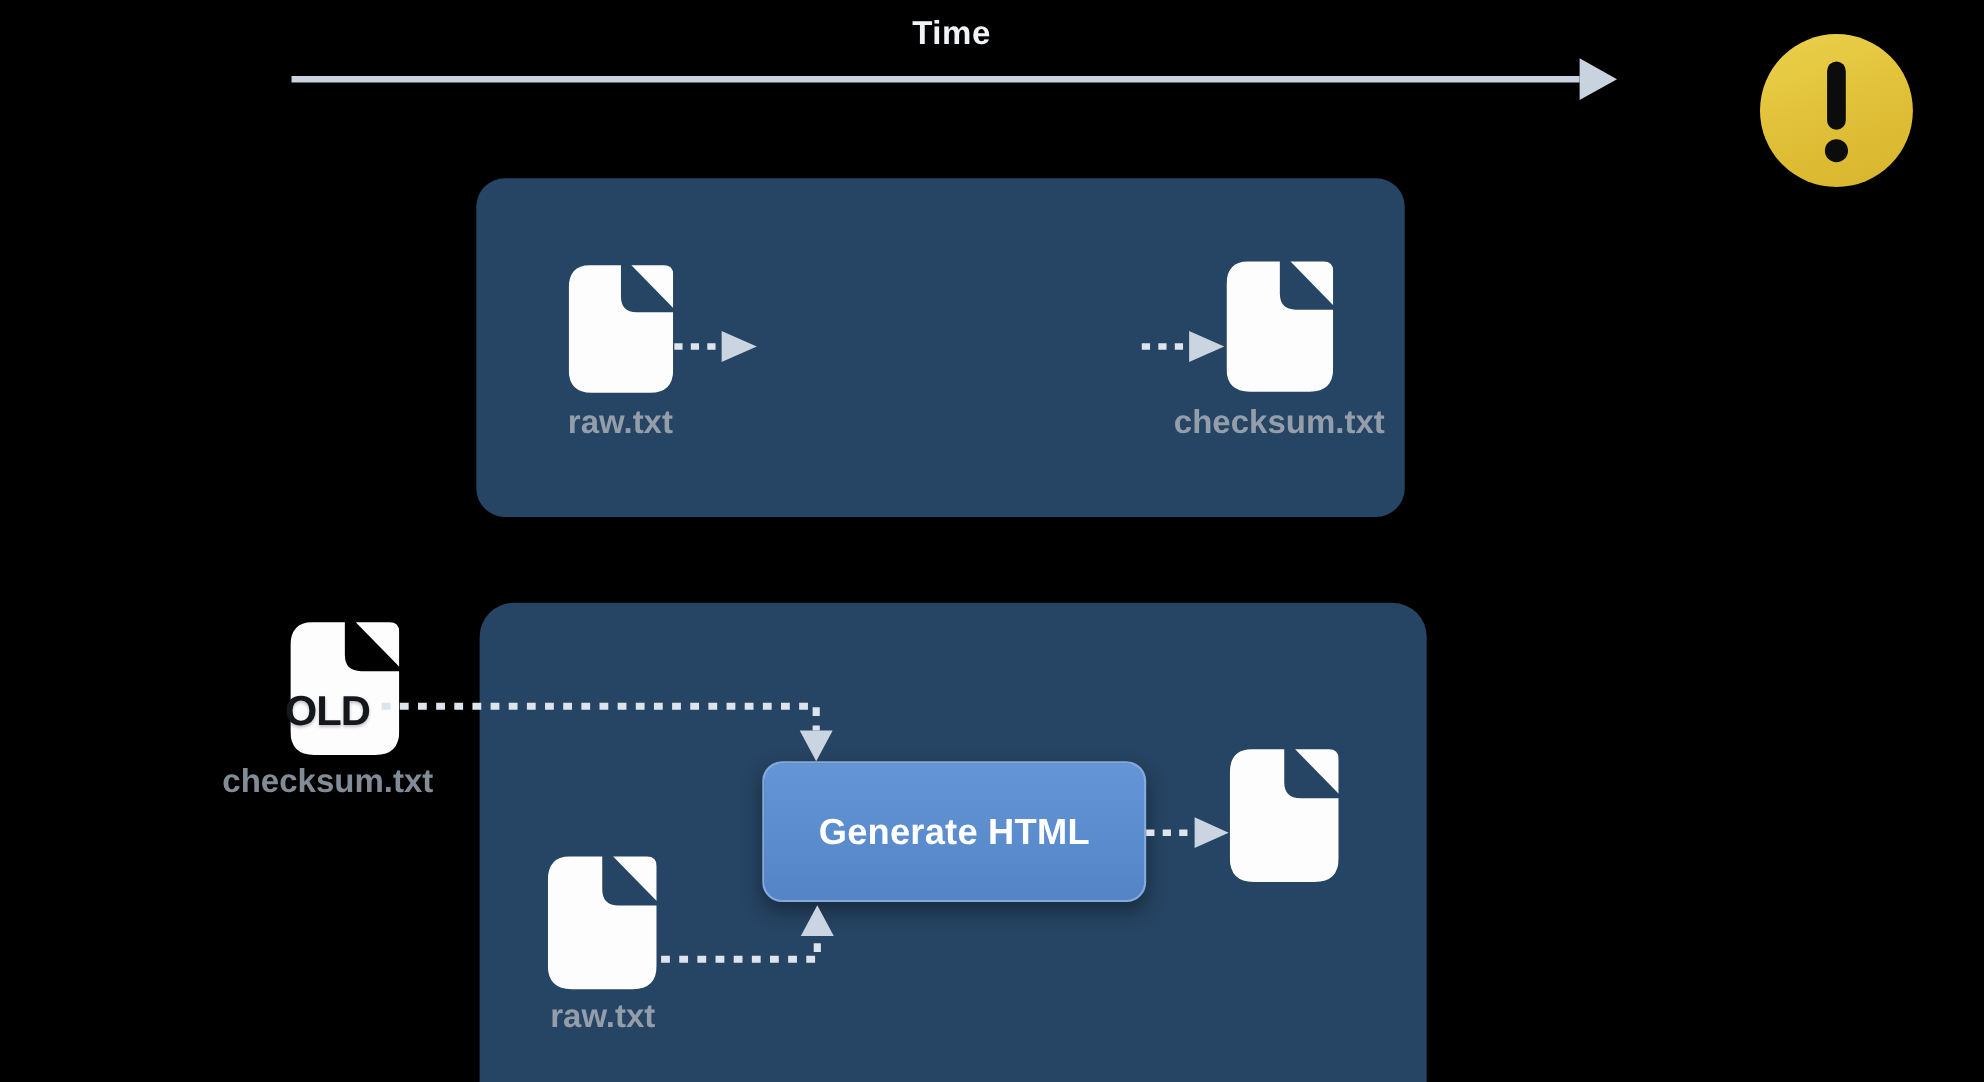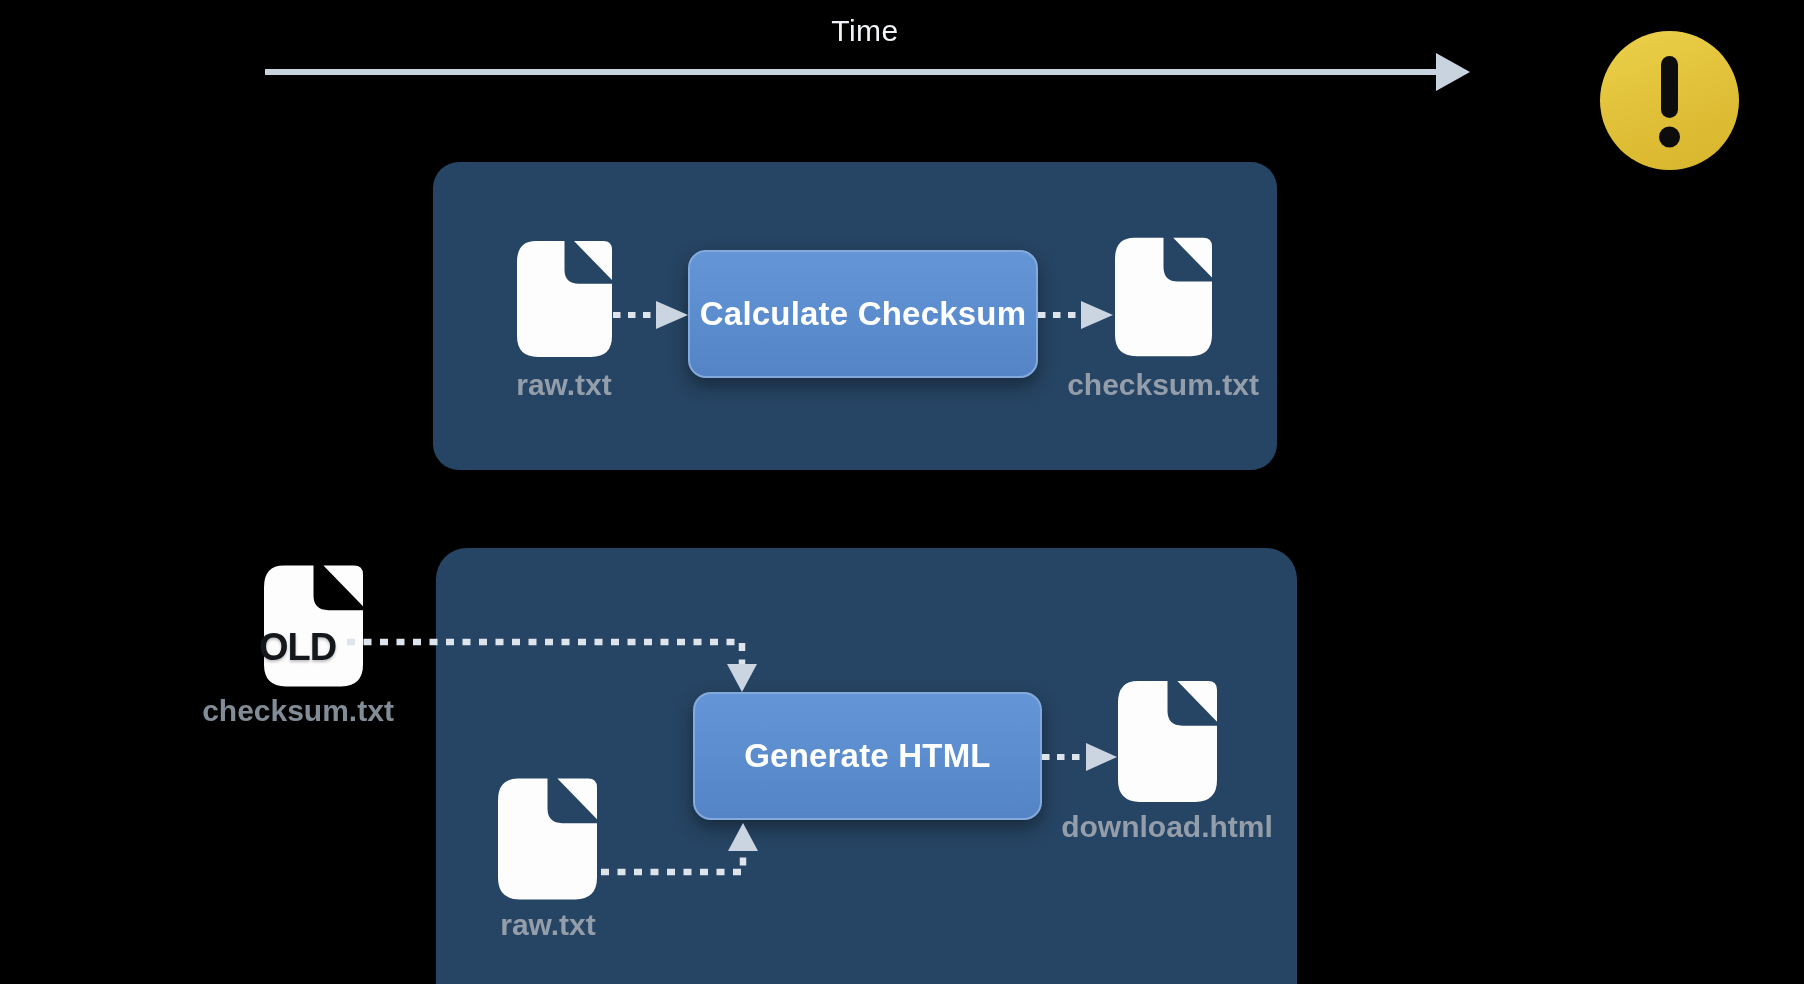--- a/index.html
+++ b/index.html
@@ -5,21 +5,21 @@
   html,body{margin:0;padding:0;background:#000;}
   body{
     width:1804px;height:984px;position:relative;overflow:hidden;
     font-family:"Liberation Sans","DejaVu Sans",sans-serif;
     -webkit-font-smoothing:antialiased;
   }
   .abs{position:absolute;}
   
   .time-label{
     left:765px;top:14px;width:200px;text-align:center;
-    color:#f0f3f7;font-size:30px;font-weight:400;letter-spacing:.5px;
+    color:#f0f3f7;font-size:30px;font-weight:700;letter-spacing:.5px;
   }
   
   .alert-badge{
     left:1600px;top:31px;width:139px;height:139px;border-radius:50%;
     background:linear-gradient(160deg,#ecd14c 0%,#e2c23a 45%,#d7b52c 100%);
   }
   
   .stage-panel{
     background:#264463;border-radius:26px;
   }
@@ -61,23 +61,20 @@
   </svg>
 </div>
 
 <div class="abs stage-panel panel-1">
   <svg class="abs file-icon" style="left:84px;top:76px;" width="95" height="122" viewBox="0 0 100 122">
     <path fill="#fdfdfe" d="M20 0 H50 V30 Q50 45 65 45 H100 V100 Q100 122 78 122 H22 Q0 122 0 100 V22 Q0 0 20 0 Z"></path>
     <path fill="#fdfdfe" d="M60 0 H91 Q100 0 100 9 V41 Z"></path>
   </svg>
   <div class="abs file-label" style="left:11px;top:206px;">raw.txt</div>
 
-  <div class="abs process-btn btn-1">
-    <span>Calculate Checksum</span>
-  </div>
 
   <svg class="abs file-icon" style="left:682px;top:74px;" width="97" height="122" viewBox="0 0 100 122">
     <path fill="#fdfdfe" d="M20 0 H50 V30 Q50 45 65 45 H100 V100 Q100 122 78 122 H22 Q0 122 0 100 V22 Q0 0 20 0 Z"></path>
     <path fill="#fdfdfe" d="M60 0 H91 Q100 0 100 9 V41 Z"></path>
   </svg>
   <div class="abs file-label" style="left:610px;top:206px;">checksum.txt</div>
 </div>
 
 <div class="abs stage-panel panel-2">
   <div class="abs process-btn btn-2">
@@ -87,21 +84,20 @@
   <svg class="abs file-icon" style="left:62px;top:230px;" width="99" height="122" viewBox="0 0 100 122">
     <path fill="#fdfdfe" d="M20 0 H50 V30 Q50 45 65 45 H100 V100 Q100 122 78 122 H22 Q0 122 0 100 V22 Q0 0 20 0 Z"></path>
     <path fill="#fdfdfe" d="M60 0 H91 Q100 0 100 9 V41 Z"></path>
   </svg>
   <div class="abs file-label" style="left:-8px;top:360px;">raw.txt</div>
 
   <svg class="abs file-icon" style="left:682px;top:132px;" width="99" height="123" viewBox="0 0 100 122">
     <path fill="#fdfdfe" d="M20 0 H50 V30 Q50 45 65 45 H100 V100 Q100 122 78 122 H22 Q0 122 0 100 V22 Q0 0 20 0 Z"></path>
     <path fill="#fdfdfe" d="M60 0 H91 Q100 0 100 9 V41 Z"></path>
   </svg>
-  <div class="abs file-label" style="left:611px;top:262px;">download.html</div>
 </div>
 
 <div class="abs" style="left:248px;top:565px;width:99px;height:122px;padding-left:16px;">
   <svg class="file-icon" width="99" height="122" viewBox="0 0 100 122">
     <path fill="#fdfdfe" d="M20 0 H50 V30 Q50 45 65 45 H100 V100 Q100 122 78 122 H22 Q0 122 0 100 V22 Q0 0 20 0 Z"></path>
     <path fill="#fdfdfe" d="M60 0 H91 Q100 0 100 9 V41 Z"></path>
   </svg>
   <div class="abs old-badge">OLD</div>
 </div>
 <div class="abs file-label outside" style="left:178px;top:694px;">checksum.txt</div>

